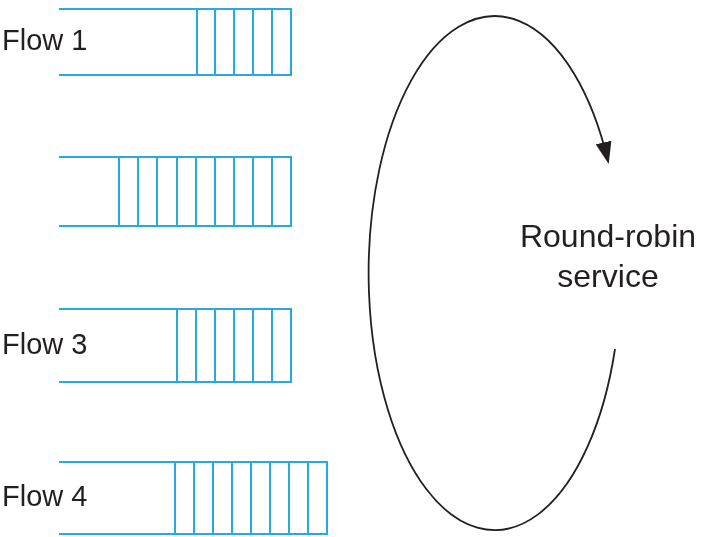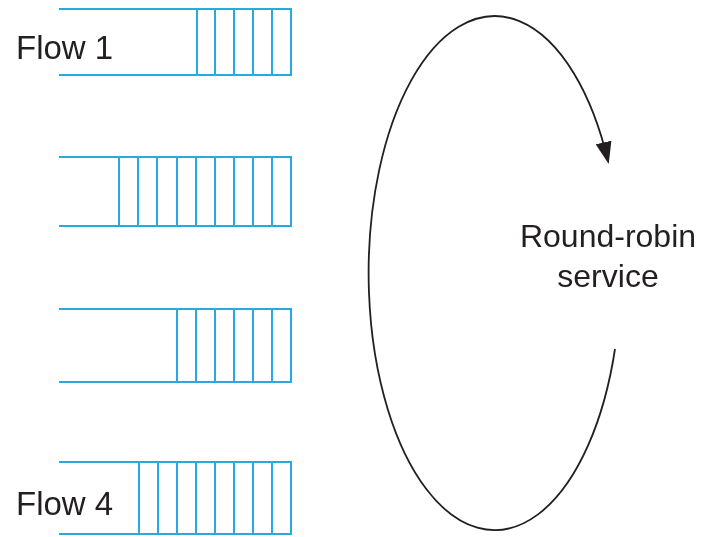--- a/index.html
+++ b/index.html
@@ -7,26 +7,25 @@
     width: 704px; height: 537px;
     position: relative;
     background: #ffffff;
     font-family: "Liberation Sans", sans-serif;
     overflow: hidden;
   }
   #canvas { position: absolute; inset: 0; }
 
   .flow-row { position: absolute; left: 0; width: 292px; }
   .flow-label {
-    position: absolute; left: 16px; top: 50%;
+    position: absolute; left: 2px; top: 50%;
     transform: translateY(-56%);
-    font-size: 33px;
+    font-size: 29px;
     color: var(--ink);
     white-space: nowrap;
-    margin-top: 8px;
   }
   .queue {
     position: absolute; left: 59px; right: 0; top: 0; bottom: 0;
     border-top: 2px solid var(--accent);
     border-bottom: 2px solid var(--accent);
     box-sizing: border-box;
   }
   .packet-area {
     position: absolute; right: 0; top: 0; bottom: 0;
     display: flex;
@@ -76,32 +75,33 @@
             <div class="packet-cell"></div>
             <div class="packet-cell"></div>
             <div class="packet-cell"></div>
             <div class="packet-cell"></div>
             <div class="packet-cell"></div>
             <div class="packet-cell"></div>
           </div>
         </div>
       </div>
       <div class="flow-row" style="top: 308px; height: 75px;">
+        <div class="flow-label">Flow 3</div>
         <div class="queue">
           <div class="packet-area" style="width: 115.8px;">
             <div class="packet-cell"></div>
             <div class="packet-cell"></div>
             <div class="packet-cell"></div>
             <div class="packet-cell"></div>
             <div class="packet-cell"></div>
             <div class="packet-cell"></div>
           </div>
         </div>
       </div>
-      <div class="flow-row" style="top: 461px; height: 74px;">
+      <div class="flow-row" style="top: 461px; height: 74px; padding-left: 36px;">
         <div class="flow-label">Flow 4</div>
         <div class="queue">
           <div class="packet-area" style="width: 154.4px;">
             <div class="packet-cell"></div>
             <div class="packet-cell"></div>
             <div class="packet-cell"></div>
             <div class="packet-cell"></div>
             <div class="packet-cell"></div>
             <div class="packet-cell"></div>
             <div class="packet-cell"></div>

